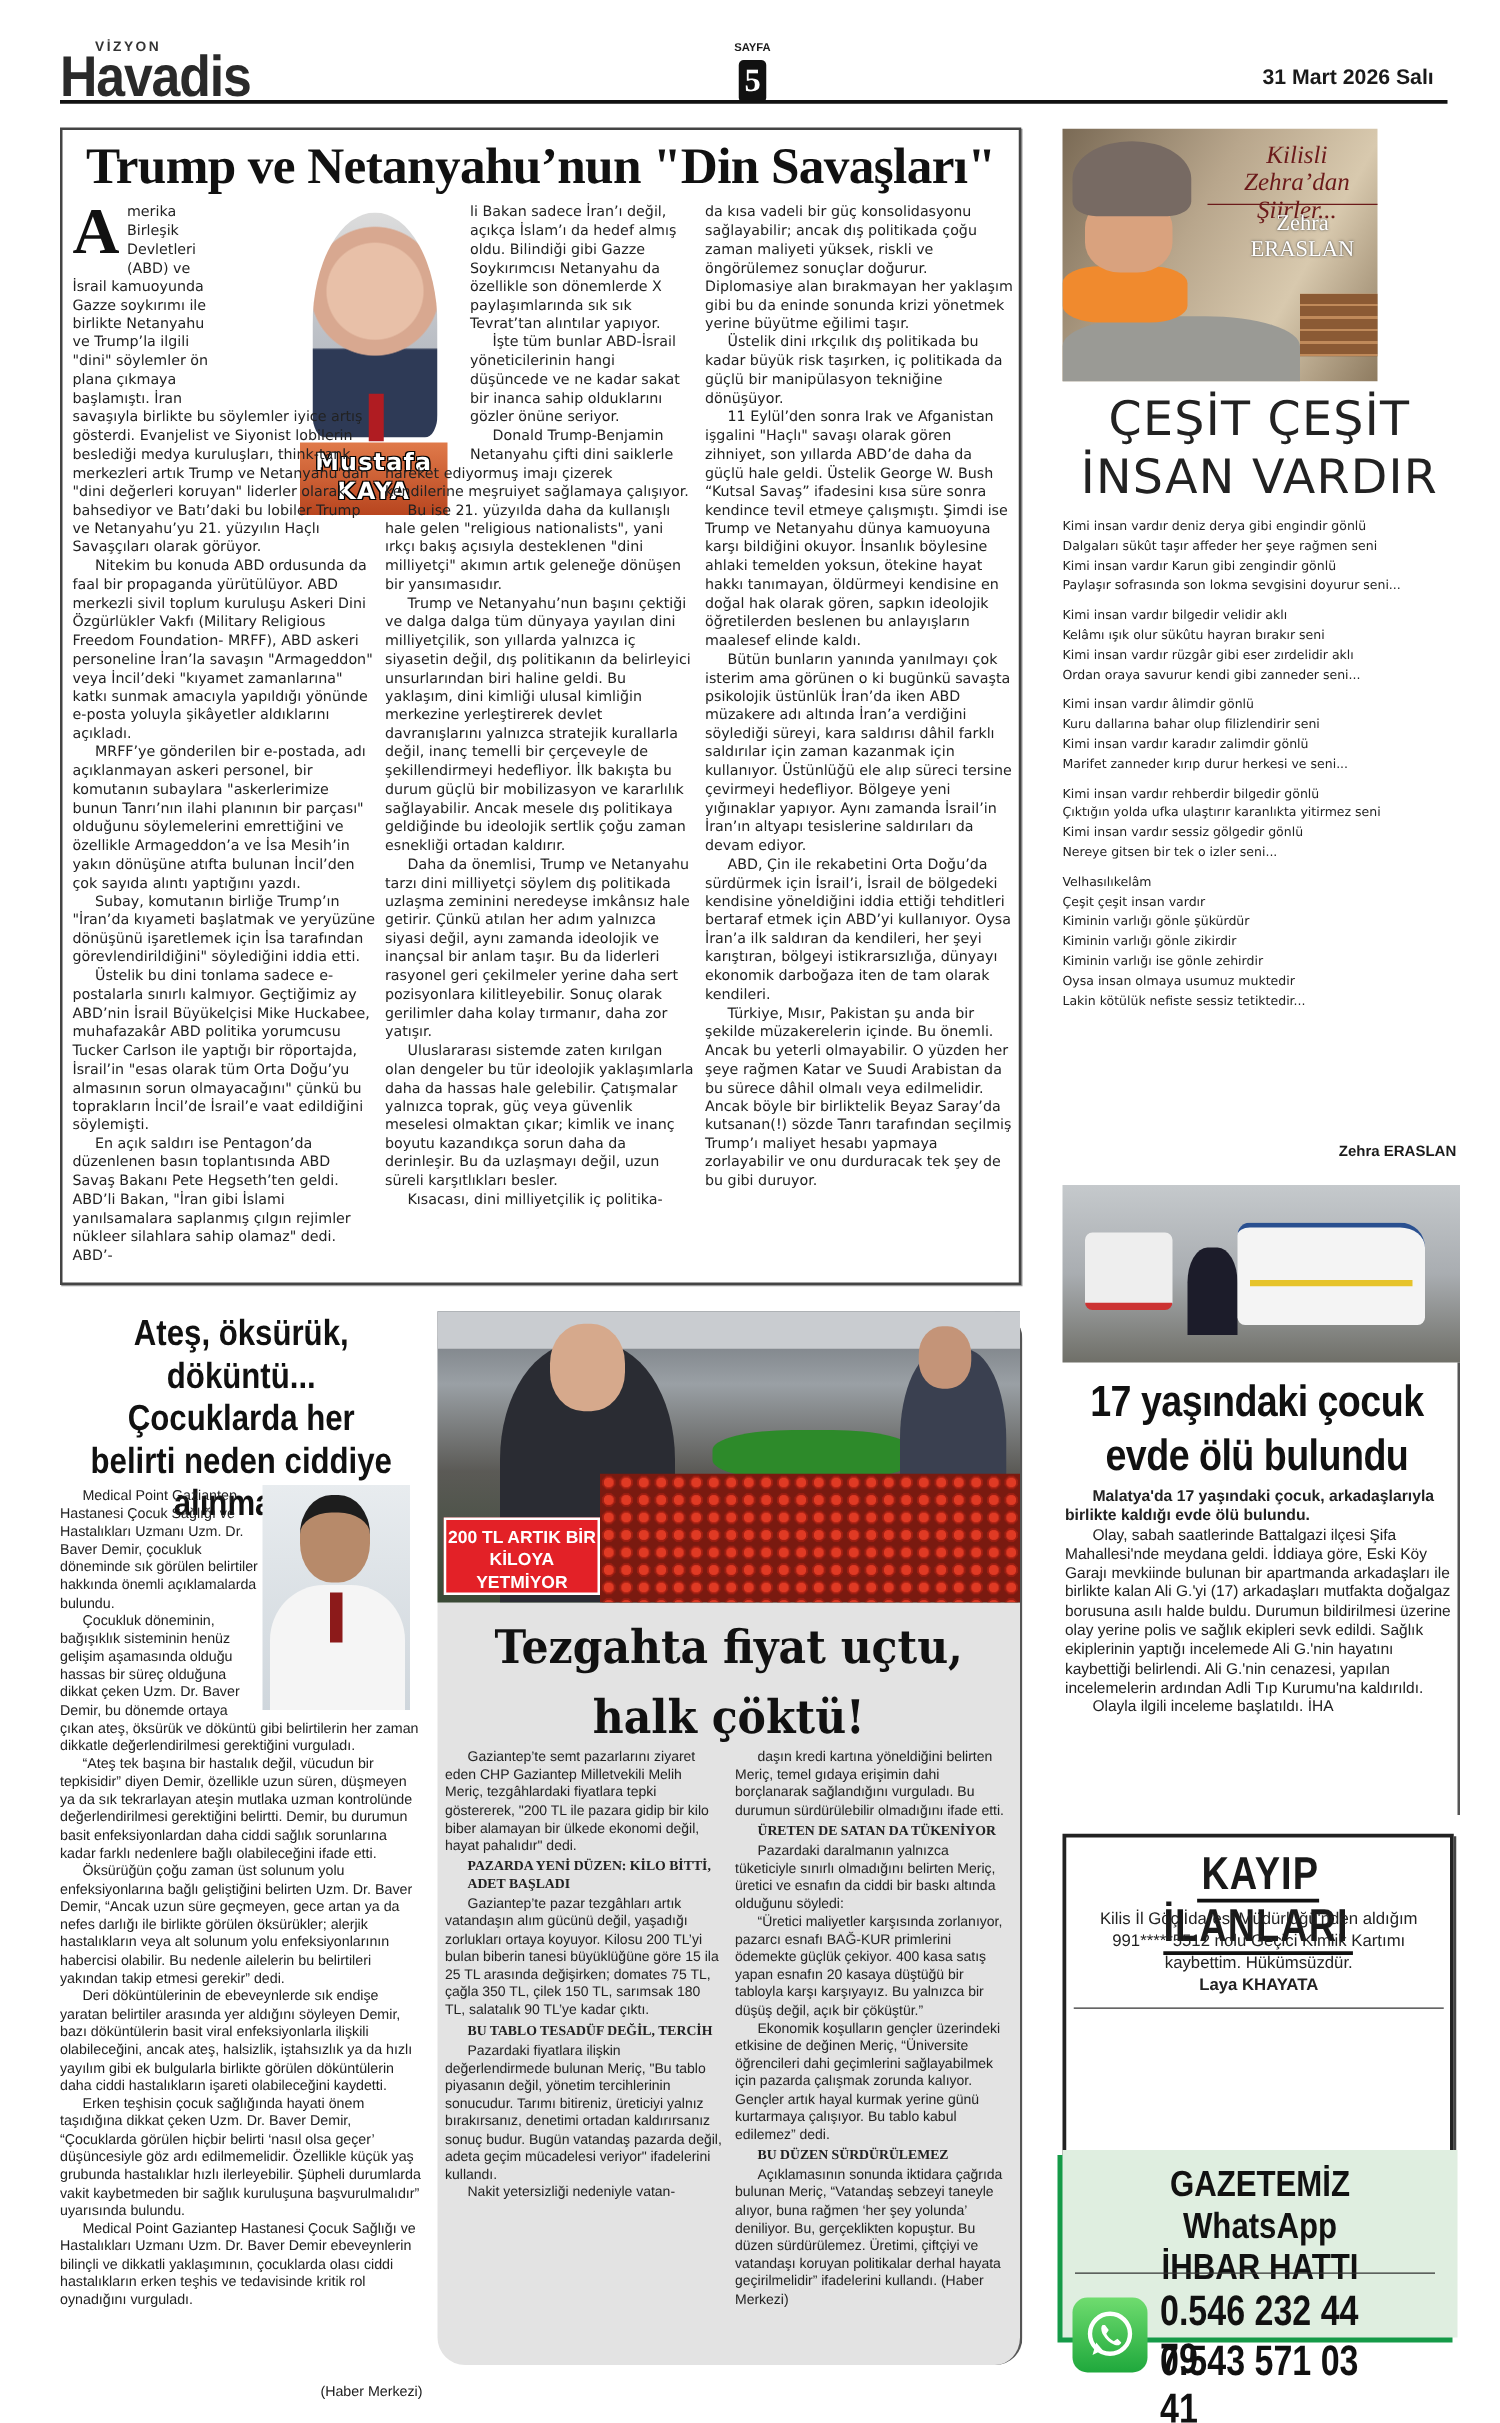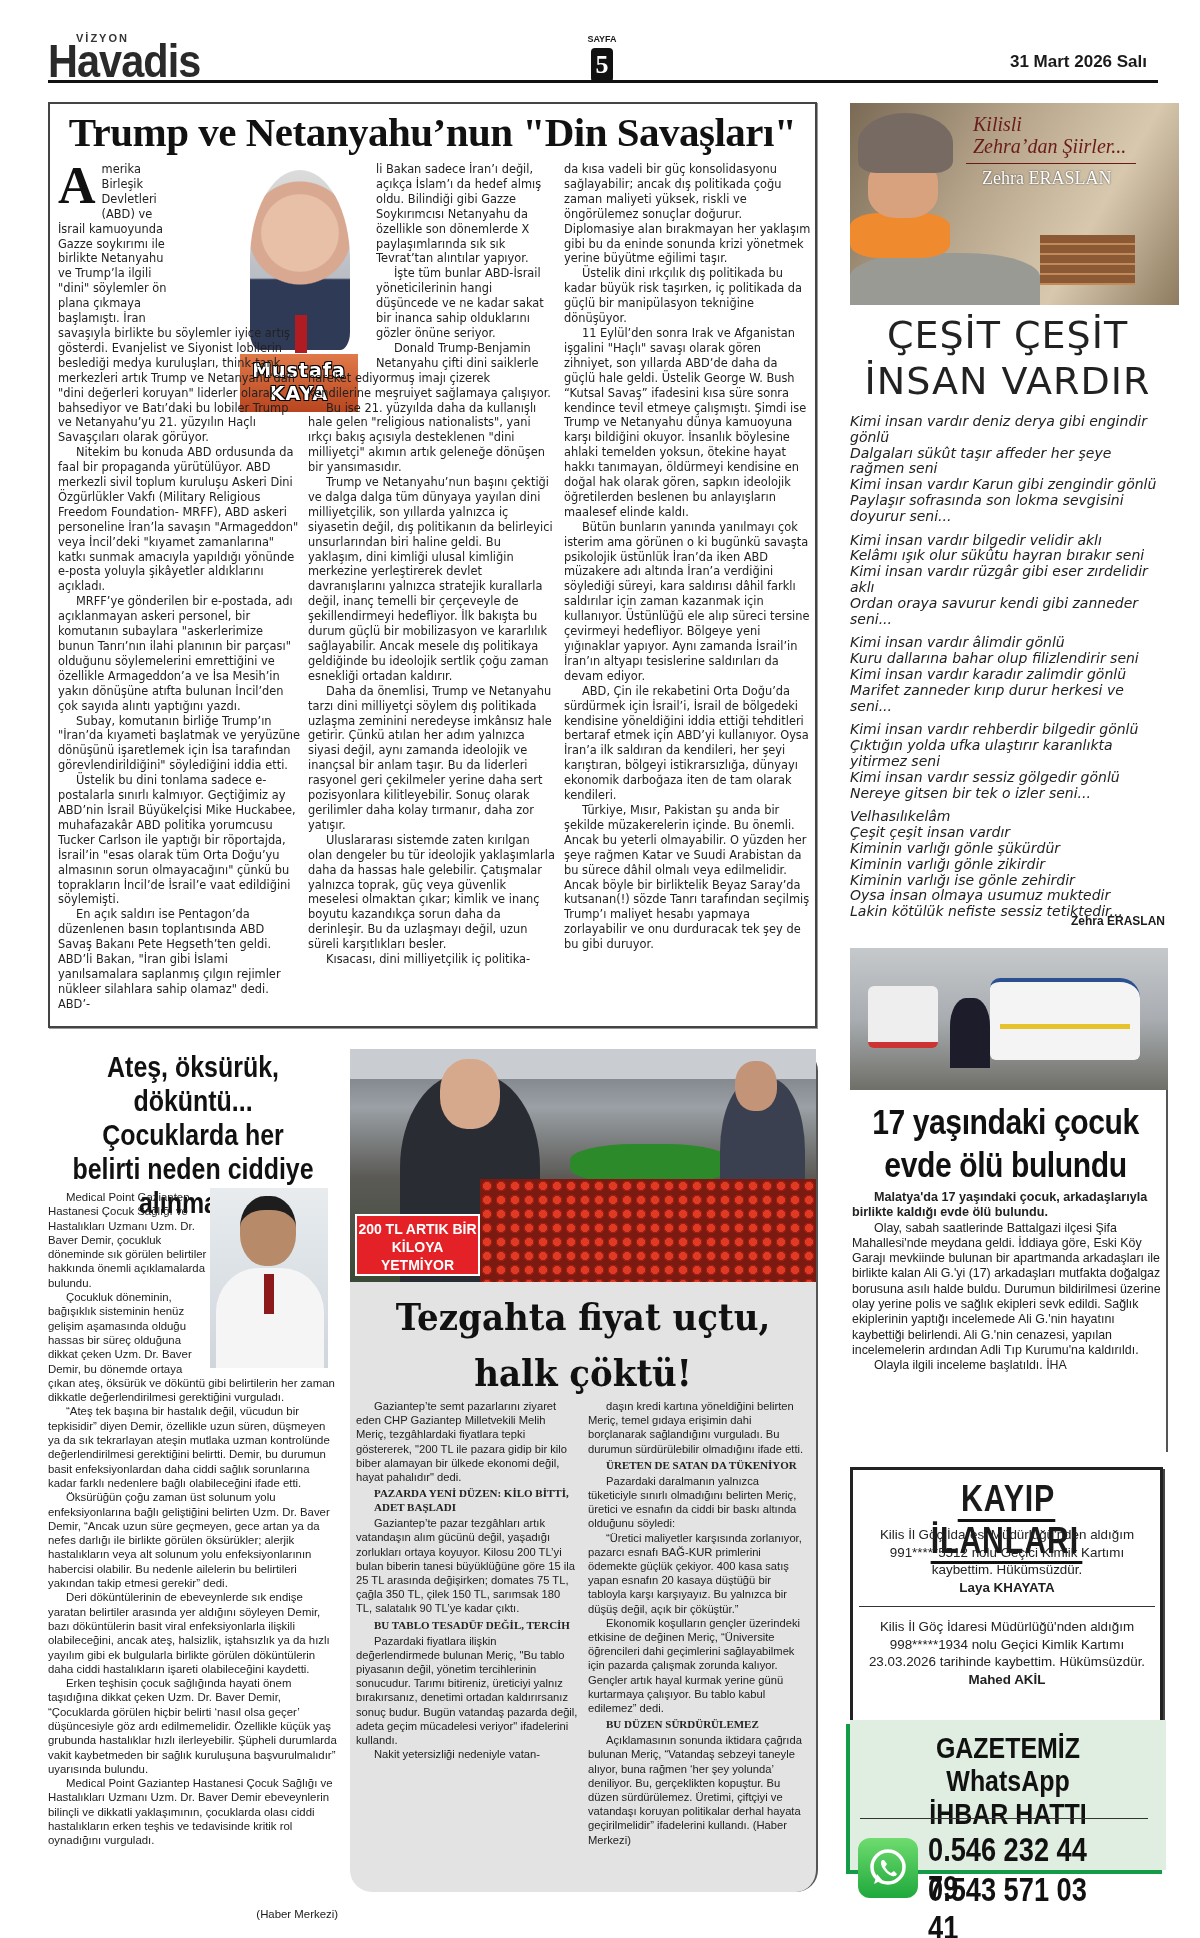--- a/index.html
+++ b/index.html
@@ -22,32 +22,32 @@
 .col p.noind{text-indent:0;}
 #colA{left:8px;top:58px;width:243px;}
 #colB{left:258px;top:58px;width:248px;}
 #colC{left:514px;top:58px;width:248px;}
 #dropcap{float:left;font-family:"Liberation Serif",serif;font-size:52px;line-height:44px;font-weight:bold;margin:2px 6px 0 0;color:#111;}
 #author-photo{position:absolute;left:190px;top:66px;width:120px;height:225px;}
 #author-photo .face{position:absolute;left:10px;top:0;width:100px;height:180px;border-radius:50% 50% 10% 10%;background:radial-gradient(circle at 50% 35%,#e8c0a8 0 30%,#d8a890 31% 40%,transparent 41%),linear-gradient(#dcdcdc,#b9bdc4 60%,#2e3a56 61%);}
 #author-photo .tie{position:absolute;left:55px;top:145px;width:12px;height:38px;background:#b01c22;}
 #author-name{position:absolute;left:190px;top:250px;width:118px;height:58px;background:linear-gradient(#e07a4a,#b8451f);color:#fff;font-family:"DejaVu Sans",sans-serif;font-weight:bold;font-size:19px;text-align:center;line-height:23px;padding-top:5px;text-shadow:1px 1px 0 #000,-1px -1px 0 #000,1px -1px 0 #000,-1px 1px 0 #000;letter-spacing:1px;}
 
-#poem-banner{left:850px;top:103px;width:329px;height:202px;background:linear-gradient(120deg,#7a6a55,#b8a68c 40%,#d8c9ae 70%,#8e7b60);overflow:hidden;}
+#poem-banner{left:850px;top:103px;width:252px;height:202px;background:linear-gradient(120deg,#7a6a55,#b8a68c 40%,#d8c9ae 70%,#8e7b60);overflow:hidden;text-align:center;}
 #poem-banner .person{position:absolute;left:0;top:10px;width:120px;height:192px;}
 #poem-banner .hat{position:absolute;left:8px;top:0;width:95px;height:60px;background:#776a63;border-radius:50% 50% 20% 20%;}
 #poem-banner .face{position:absolute;left:18px;top:45px;width:70px;height:60px;background:#d9a27e;border-radius:40%;}
 #poem-banner .scarf{position:absolute;left:0;top:100px;width:100px;height:45px;background:#f08a2e;border-radius:30%;}
 #poem-banner .coat{position:absolute;left:0;top:140px;width:190px;height:60px;background:#9a9a95;border-radius:40% 40% 0 0;}
 #poem-banner .books{position:absolute;left:190px;top:132px;width:95px;height:50px;background:repeating-linear-gradient(#8b5a34 0 8px,#c08a5a 8px 10px);}
 #poem-banner .t1{position:absolute;left:123px;top:10px;font-family:"Liberation Serif",serif;font-style:italic;font-size:20px;line-height:22px;color:#6b1a1a;}
 #poem-banner .rule{position:absolute;left:116px;top:60px;width:170px;height:1px;background:#6b1a1a;}
 #poem-banner .t2{position:absolute;left:132px;top:65px;font-family:"Liberation Serif",serif;font-size:18px;color:#fff;text-shadow:0 0 2px #333;}
 #poem-title{left:850px;top:312px;width:315px;text-align:center;font-family:"DejaVu Sans",sans-serif;font-size:38px;line-height:46px;color:#222;font-weight:normal;letter-spacing:1px;}
-#poem{left:850px;top:414px;width:320px;font-family:"DejaVu Sans",sans-serif;font-size:14px;line-height:15.8px;color:#222;font-style:italic;}
+#poem{left:850px;top:414px;width:320px;font-family:"DejaVu Sans",sans-serif;font-size:10px;line-height:15.8px;color:#222;}
 #poem .stanza{margin-bottom:8px;}
 #poem-author{left:850px;top:914px;width:315px;text-align:right;font-size:12px;font-weight:bold;}
 
 #news2-photo{left:850px;top:948px;width:318px;height:142px;background:linear-gradient(#c5c9cc,#a9adb1 50%,#6f6f68);overflow:hidden;}
 #news2-photo .amb{position:absolute;left:18px;top:38px;width:70px;height:62px;background:#eee;border-radius:6px;border-bottom:6px solid #c33;}
 #news2-photo .van{position:absolute;left:140px;top:30px;width:150px;height:82px;background:#f4f4f4;border-radius:10px 20px 6px 6px;border-top:4px solid #2a5090;}
 #news2-photo .van::after{content:"";position:absolute;left:10px;top:42px;width:130px;height:5px;background:#e6c32a;}
 #news2-photo .people{position:absolute;left:100px;top:50px;width:40px;height:70px;background:#1c1c2a;border-radius:40% 40% 0 0;}
 #news2{left:848px;top:1090px;width:320px;height:362px;border-right:2px solid #555;}
 #news2-title{position:absolute;left:0;top:10px;width:315px;text-align:center;font-family:"Liberation Sans",sans-serif;font-weight:bold;font-size:35px;line-height:43px;color:#111;transform:scaleX(0.86);transform-origin:center;letter-spacing:-0.5px;}
@@ -230,24 +230,20 @@
   </div>
 </div>
 
 <div id="kayip" class="abs">
   <div id="kayip-title"><span>KAYIP İLANLARI</span></div>
   <div id="ilan1" class="ilan">
     <span>Kilis İl Göç İdaresi Müdürlüğü'nden aldığım 991*****5512 nolu Geçici Kimlik Kartımı kaybettim. Hükümsüzdür.</span><br>
     <b>Laya KHAYATA</b>
   </div>
   <div id="kayip-sep"></div>
-  <div id="ilan2" class="ilan">
-    <span>Kilis İl Göç İdaresi Müdürlüğü'nden aldığım 998*****1934 nolu Geçici Kimlik Kartımı 23.03.2026 tarihinde kaybettim. Hükümsüzdür.</span>
-    <b>Mahed AKİL</b>
-  </div>
 </div>
 
 <div id="wa" class="abs" style="box-shadow: rgb(21, 154, 72) -4px 4px 0px;">
   <div id="wa-title">
     <div>GAZETEMİZ WhatsApp</div>
     <div>İHBAR HATTI</div>
   </div>
   <div id="wa-rule"></div>
   <div id="wa-icon">
     <svg width="44" height="44" viewBox="0 0 44 44">

